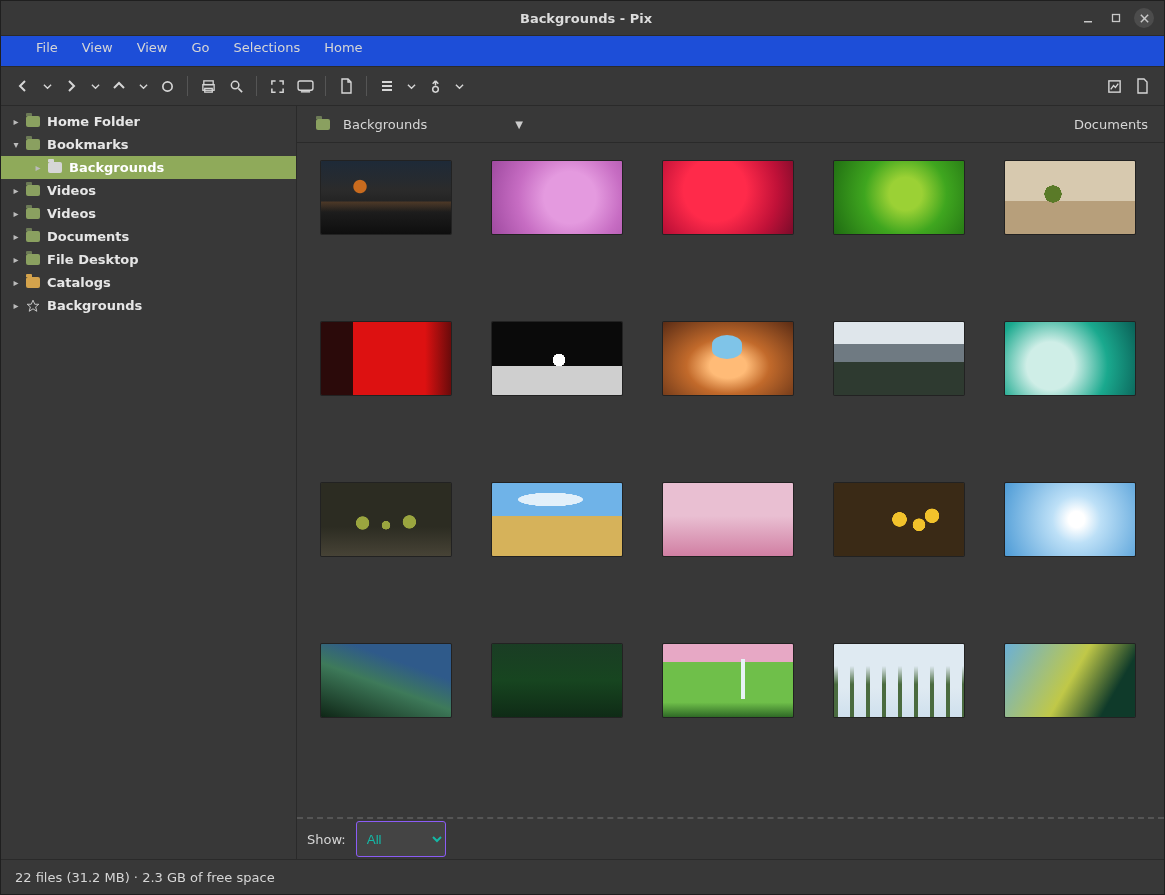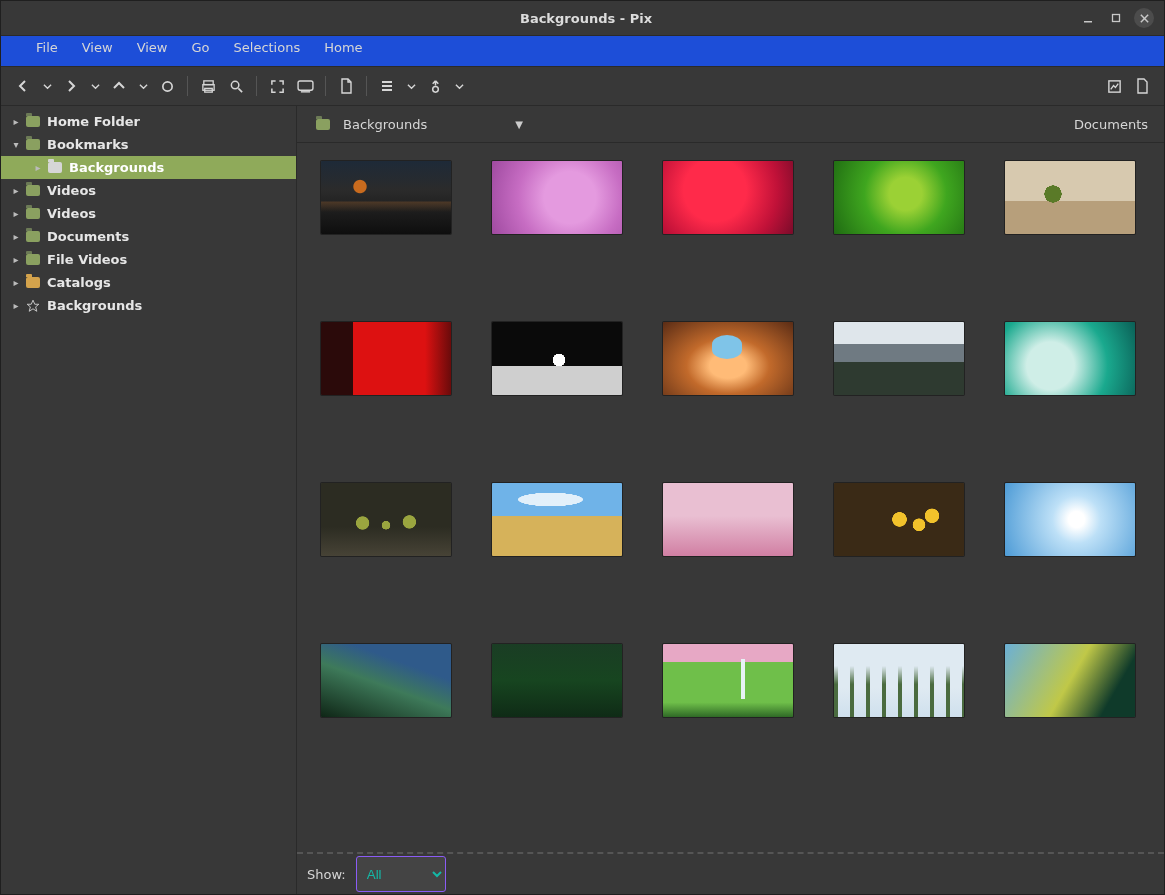--- a/index.html
+++ b/index.html
@@ -279,21 +279,21 @@
             <span class="folder-icon ex"></span>
           </span>
           <span>Documents</span>
         </div>
         <div class="tree-row">
           <span class="tree-indent" style="width: 6px;"></span>
           <span class="tree-arrow">▸</span>
           <span class="tree-icon">
             <span class="folder-icon ex"></span>
           </span>
-          <span>File Videos</span>
+          <span>File Desktop</span>
         </div>
         <div class="tree-row">
           <span class="tree-indent" style="width: 6px;"></span>
           <span class="tree-arrow">▸</span>
           <span class="tree-icon">
             <span class="folder-icon yellow"></span>
           </span>
           <span>Catalogs</span>
         </div>
         <div class="tree-row">
@@ -387,14 +387,17 @@
 
       <div class="showbar">
         <span>Show:</span>
         <select>
           <option>All</option>
         </select>
       </div>
     </div>
   </div>
 
+  <div class="statusbar">
+    <span>22 files (31.2 MB) · 2.3 GB of free space</span>
+  </div>
 
 </div>
 
 </body></html>

